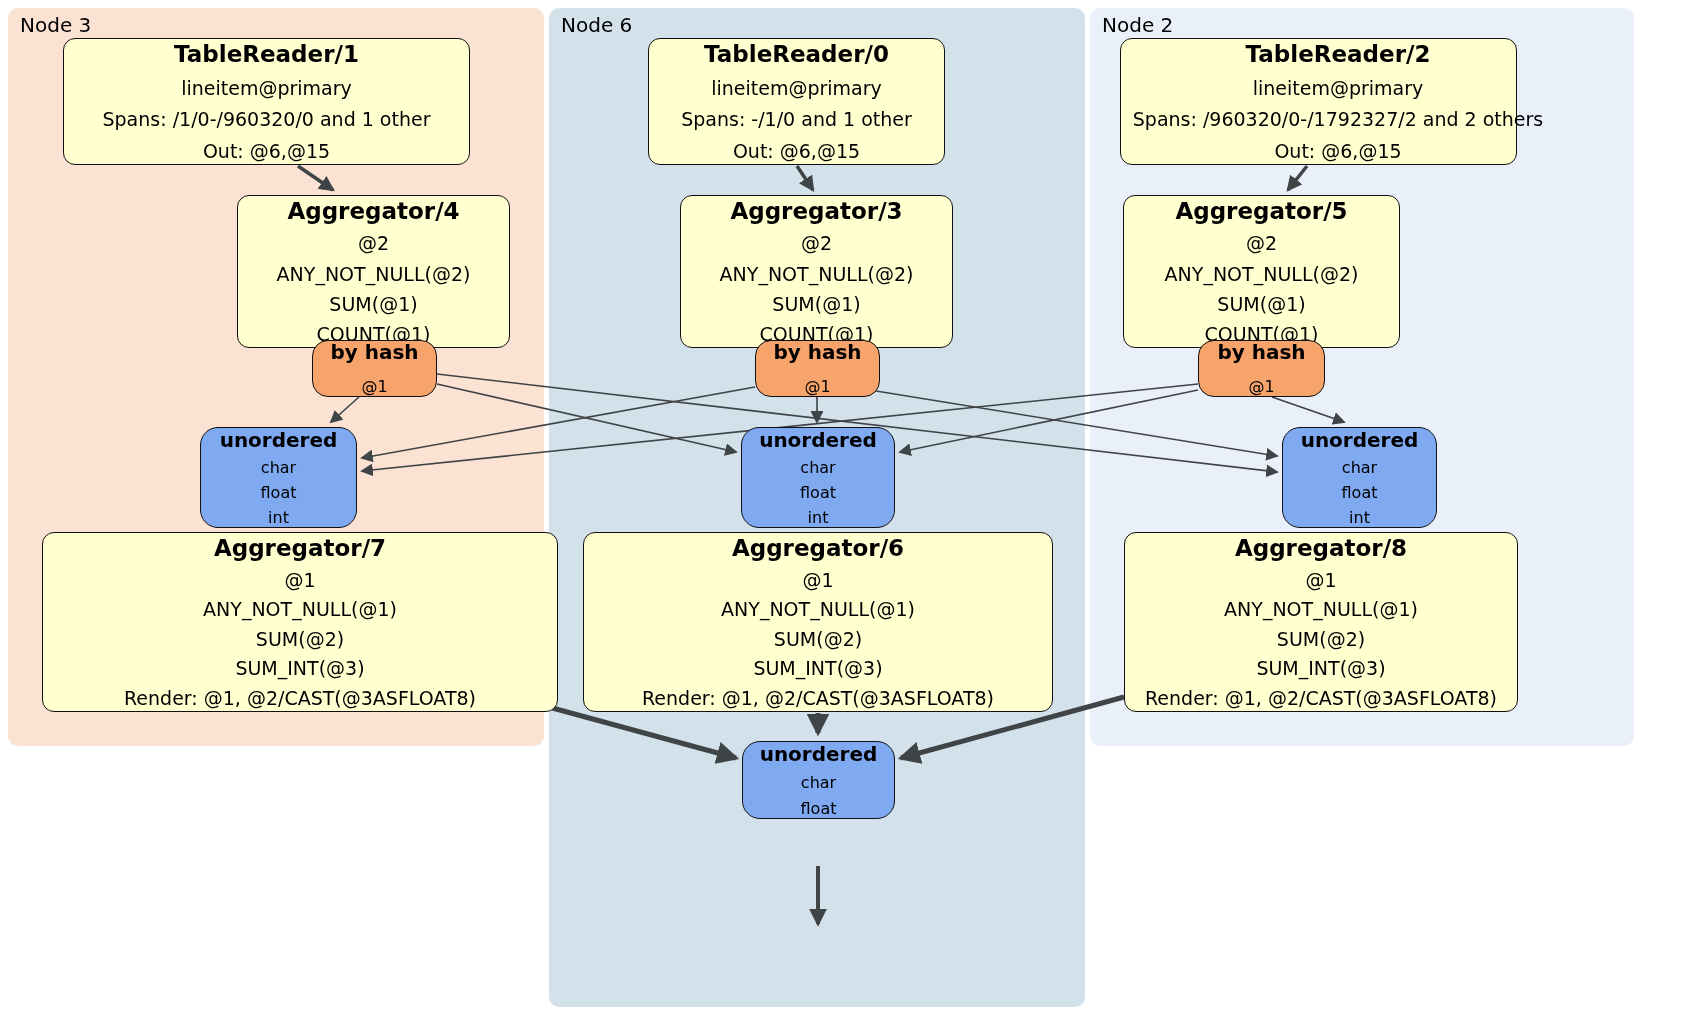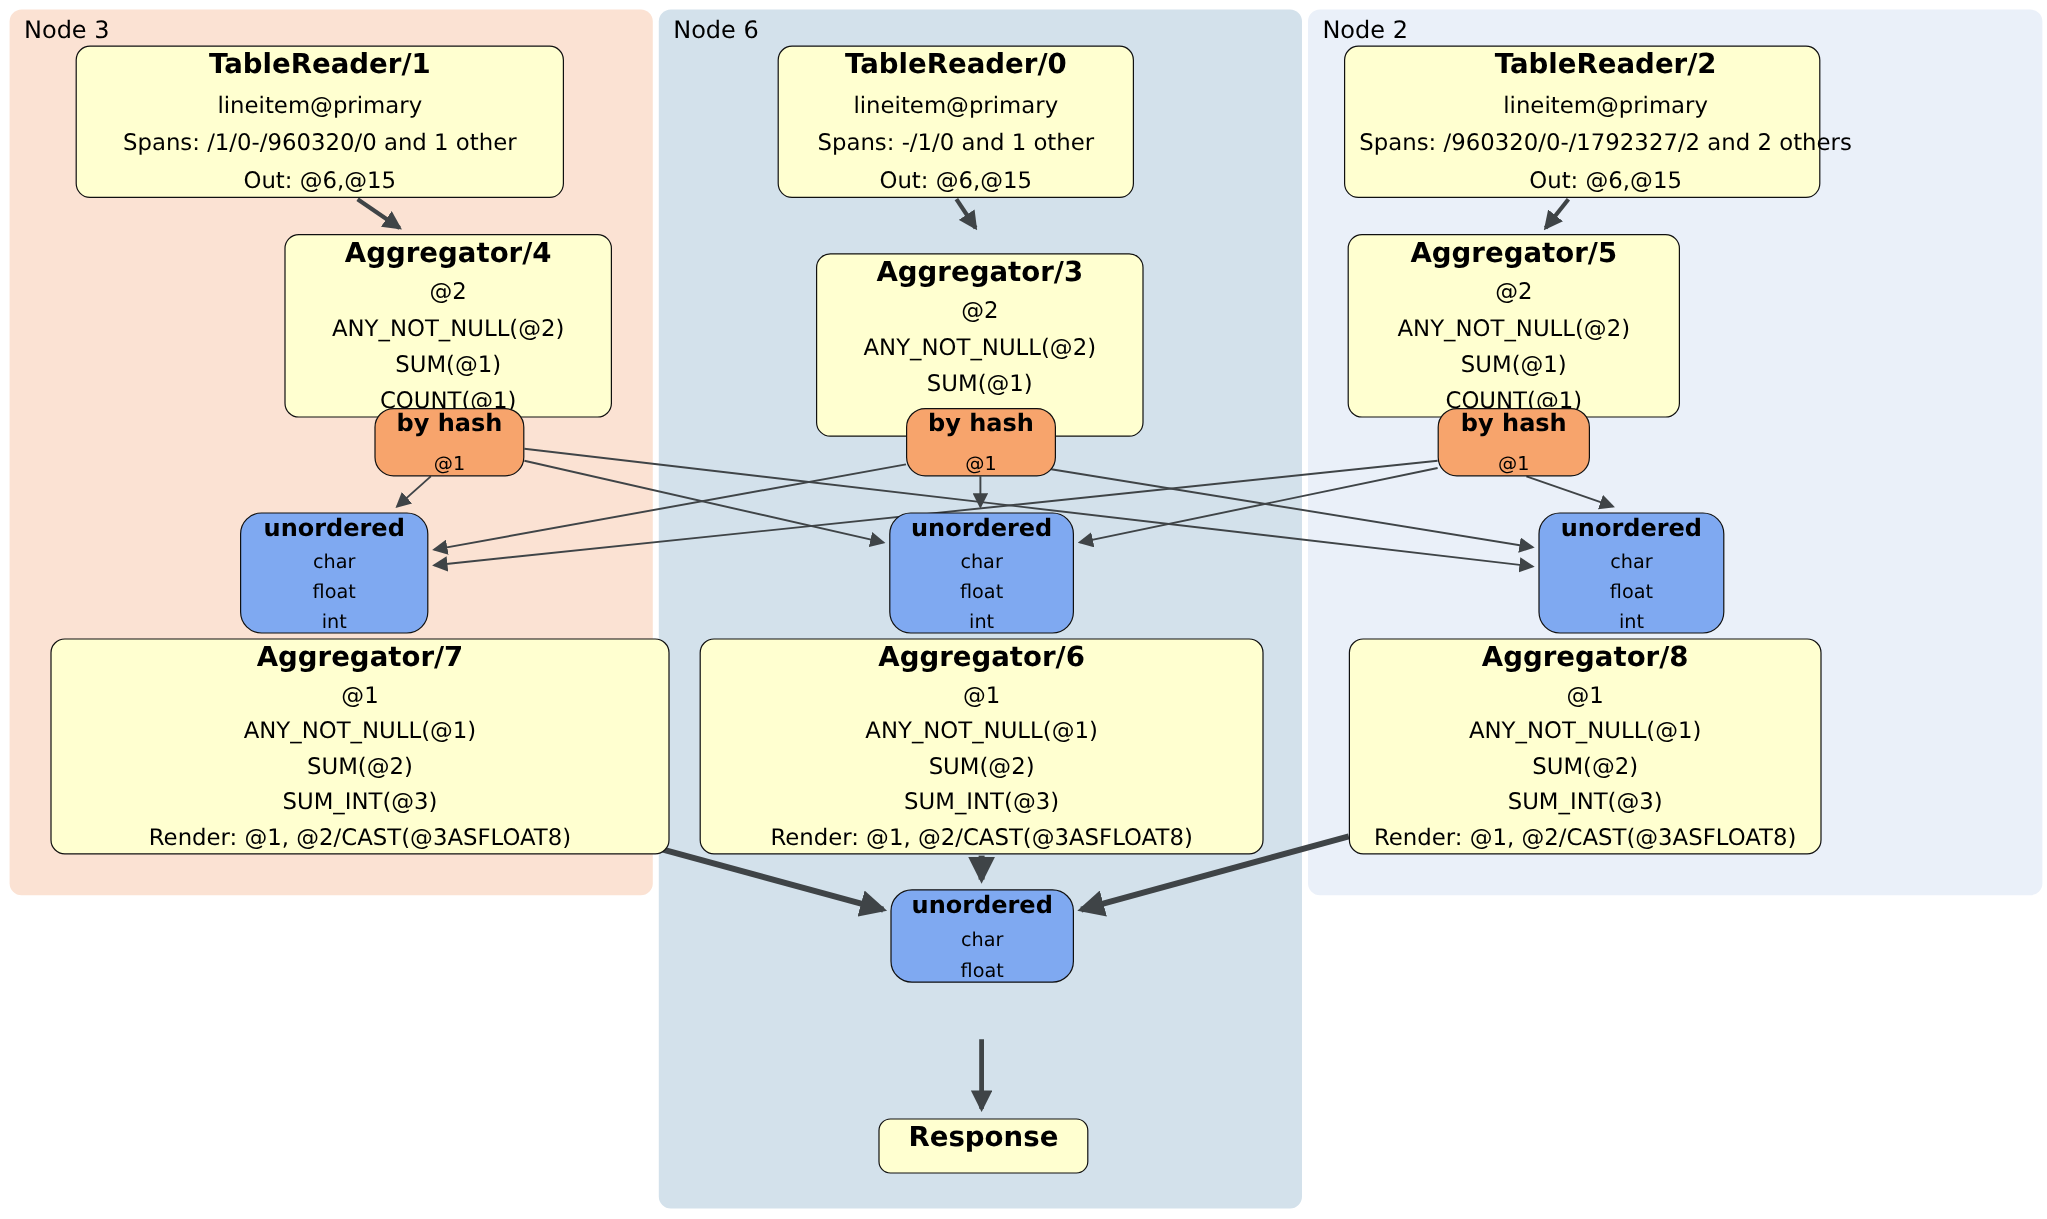--- a/index.html
+++ b/index.html
@@ -63,21 +63,21 @@
 <body>
 
 <div id="stage">
 
   <div class="panel" style="left:8px;top:8px;width:536px;height:738px;background:#FBE2D3;">
     <div class="panel-label">Node 3</div>
   </div>
   <div class="panel" style="left:549px;top:8px;width:536px;height:999px;background:#D3E1EB;">
     <div class="panel-label">Node 6</div>
   </div>
-  <div class="panel" style="left:1090px;top:8px;width:612px;height:738px;background:#EAF0F9;">
+  <div class="panel" style="left:1090px;top:8px;width:544px;height:738px;background:#EAF0F9;">
     <div class="panel-label">Node 2</div>
   </div>
 
   <svg id="edges">
     <defs>
       <marker id="ah" viewBox="0 0 10 10" refX="8.5" refY="5" markerWidth="4.5" markerHeight="4.5" orient="auto" markerUnits="strokeWidth">
           <path d="M0,0 L10,5 L0,10 z" fill="#3F4447"></path>
         </marker>
       <marker id="aht" viewBox="0 0 10 10" refX="8.5" refY="5" markerWidth="8" markerHeight="8" orient="auto" markerUnits="strokeWidth">
           <path d="M0,0 L10,5 L0,10 z" fill="#3F4447"></path>
@@ -120,21 +120,21 @@
     <div class="bline">Out: @6,@15</div>
   </div>
 
   <div class="box proc" style="left:237px;top:195px;width:273px;height:153px;">
     <div class="title">Aggregator/4</div>
     <div class="bline">@2</div>
     <div class="bline">ANY_NOT_NULL(@2)</div>
     <div class="bline">SUM(@1)</div>
     <div class="bline">COUNT(@1)</div>
   </div>
-  <div class="box proc" style="left:680px;top:195px;width:273px;height:153px;margin-top:16px;">
+  <div class="box proc" style="left:680px;top:195px;width:273px;height:153px;">
     <div class="title">Aggregator/3</div>
     <div class="bline">@2</div>
     <div class="bline">ANY_NOT_NULL(@2)</div>
     <div class="bline">SUM(@1)</div>
     <div class="bline">COUNT(@1)</div>
   </div>
   <div class="box proc" style="left:1123px;top:195px;width:277px;height:153px;">
     <div class="title">Aggregator/5</div>
     <div class="bline">@2</div>
     <div class="bline">ANY_NOT_NULL(@2)</div>
@@ -197,17 +197,14 @@
     <div class="bline">SUM(@2)</div>
     <div class="bline">SUM_INT(@3)</div>
     <div class="bline">Render: @1, @2/CAST(@3ASFLOAT8)</div>
   </div>
 
   <div class="box sync" style="left:742px;top:741px;width:153px;height:78px;">
     <div class="title">unordered</div>
     <div class="bline">char</div>
     <div class="bline">float</div>
   </div>
-  <div class="box proc" style="left:732px;top:932px;width:175px;height:46px;border-radius:10px;">
-    <div class="title">Response</div>
-  </div>
 
 </div>
 
 </body></html>

